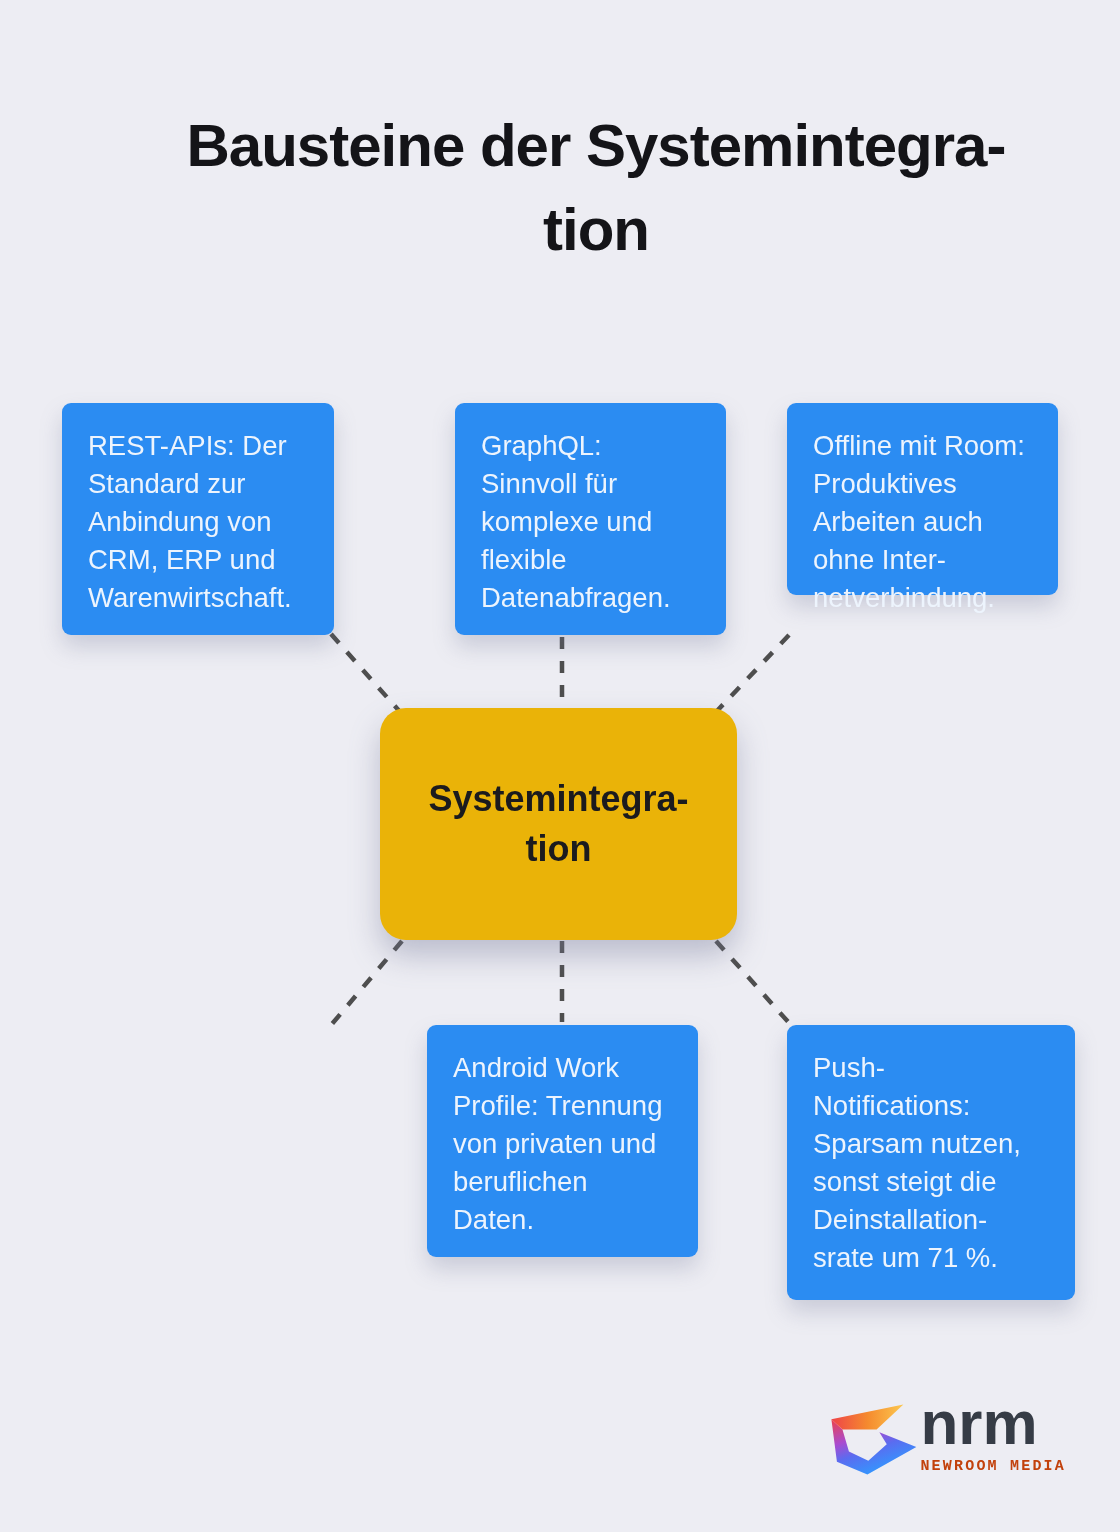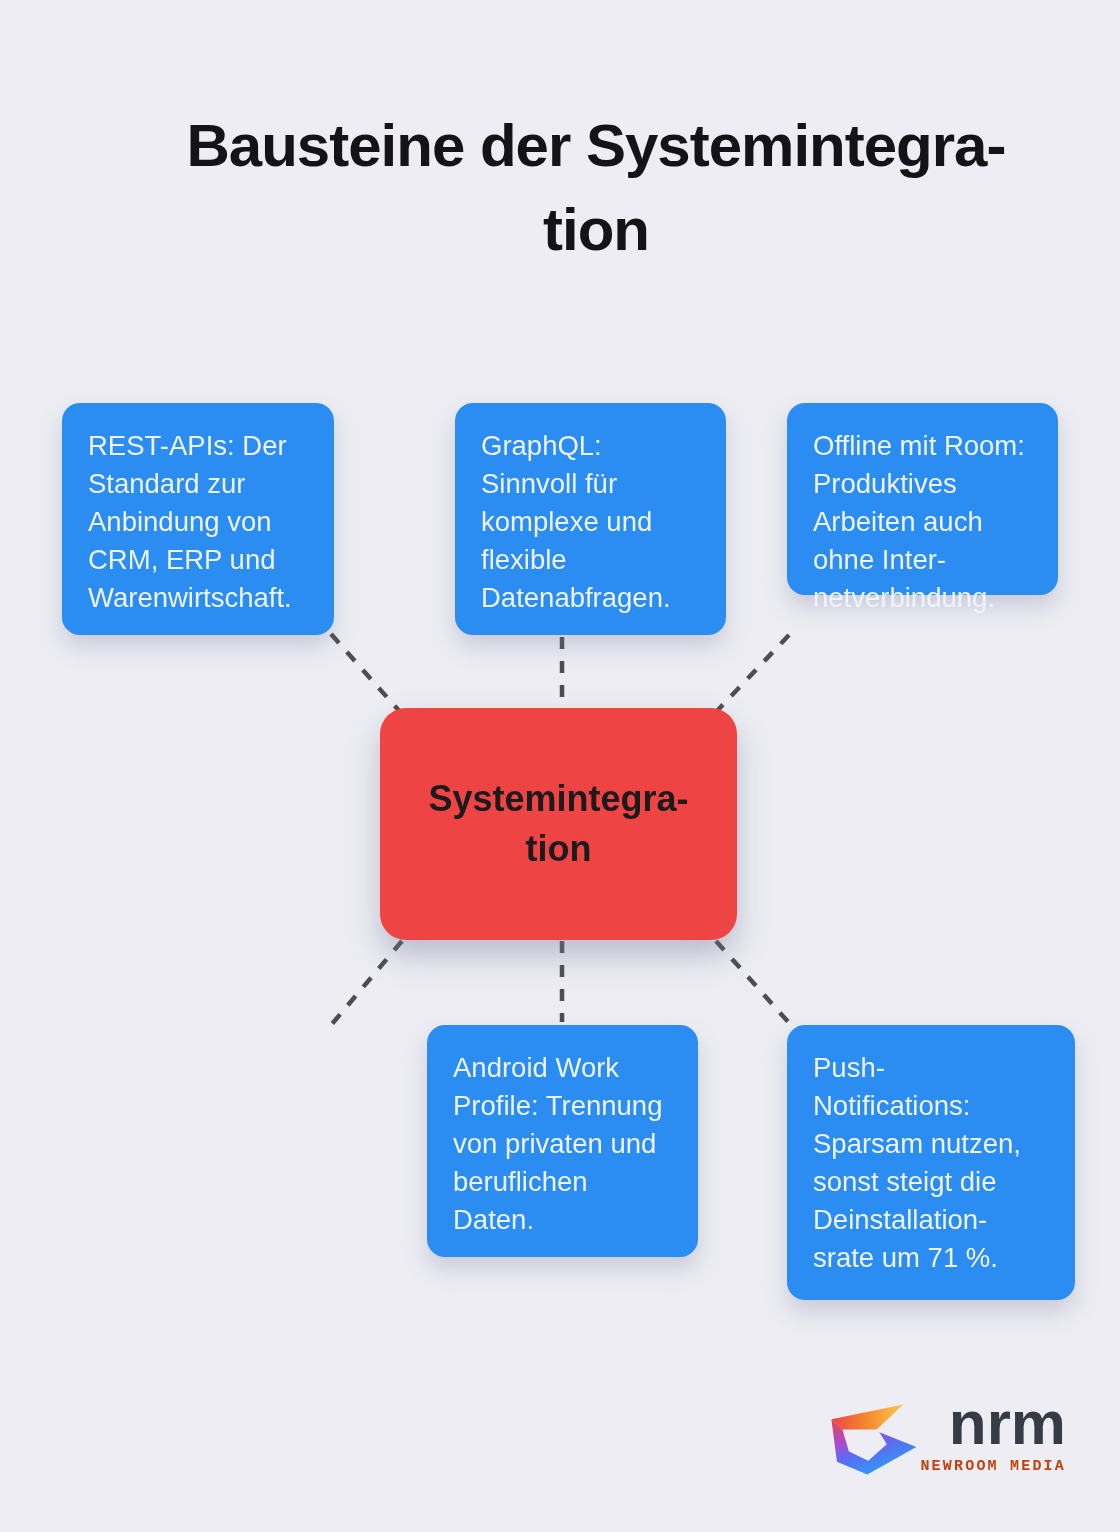--- a/index.html
+++ b/index.html
@@ -30,33 +30,33 @@
     position:absolute;left:0;top:0;width:1120px;height:1532px;
   }
   .connector-svg line{
     stroke:#4e4e4e;
     stroke-width:4.5;
     stroke-dasharray:12 12;
   }
   .node{
     position:absolute;
     background:#2b8cf2;
-    border-radius:18px;
+    border-radius:9px;
     color:#edf4fd;
     font-size:27.5px;
     line-height:38px;
     padding:24px 24px 0 26px;
     white-space:pre;
     box-sizing:border-box;
     box-shadow:0 12px 22px rgba(110,120,150,0.28);
   }
   .center-node{
     position:absolute;
     left:380px;top:708px;width:357px;height:232px;
-    background:#ef4444;
+    background:#eab308;
     border-radius:26px;
     box-shadow:0 16px 30px rgba(120,125,155,0.42);
     display:flex;align-items:center;justify-content:center;
     text-align:center;
     font-size:36px;font-weight:bold;color:#1b1b1e;
     line-height:50px;
     white-space:pre;
   }
   
   .n-tl{left:62px; top:403px; width:272px;height:232px;}
@@ -65,21 +65,21 @@
   .n-bl{left:62px; top:1025px;width:272px;height:268px;}
   .n-bm{left:427px;top:1025px;width:271px;height:232px;}
   .n-br{left:787px;top:1025px;width:288px;height:275px;}
 
   .logo{
     position:absolute;
     right:54px;top:1388px;
     display:flex;align-items:flex-start;
   }
   .logo-mark{width:96px;height:92px;flex:none;}
-  .logo-text{margin-top:8px;text-align:right;}
+  .logo-text{margin-top:8px;}
   .logo-brand{
     font-size:62px;font-weight:bold;color:#363c46;
     line-height:54px;letter-spacing:0;
   }
   .logo-sub{
     font-size:15px;font-weight:bold;color:#c2410c;
     letter-spacing:2.2px;margin-top:8px;white-space:nowrap;font-family:Liberation Mono, monospace;
   }
 </style>
 </head>

